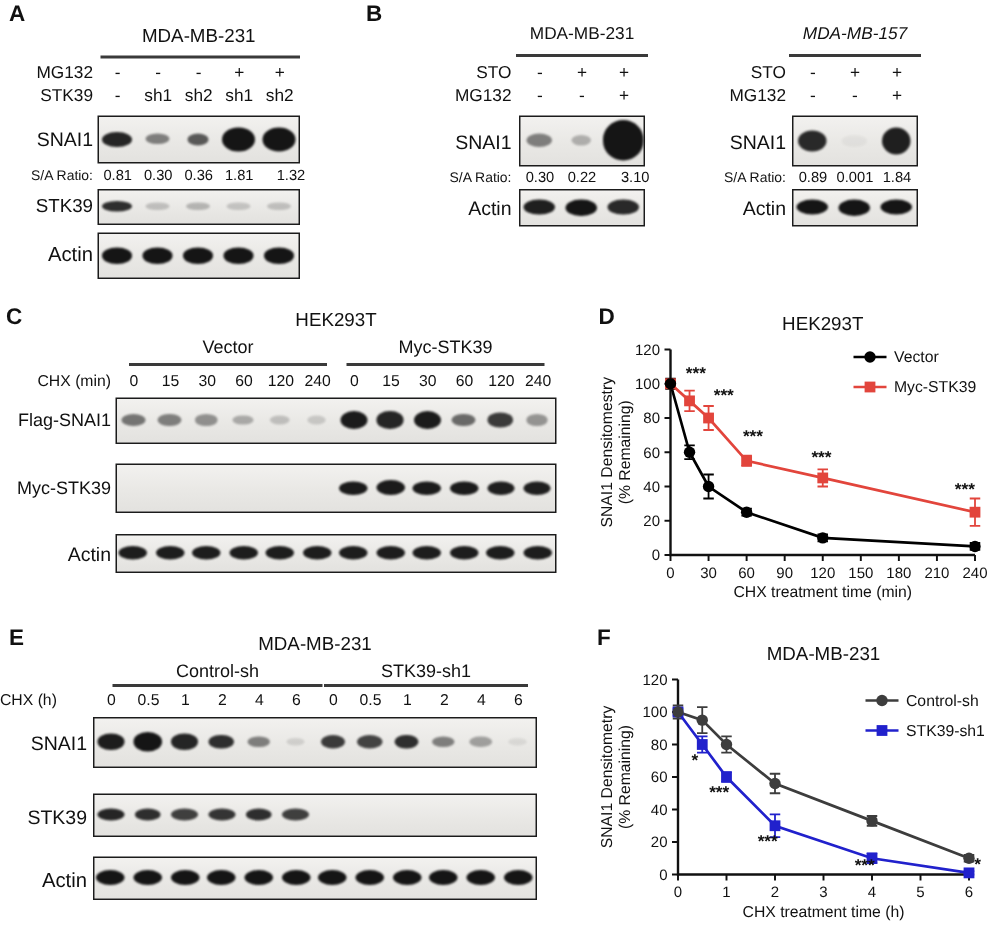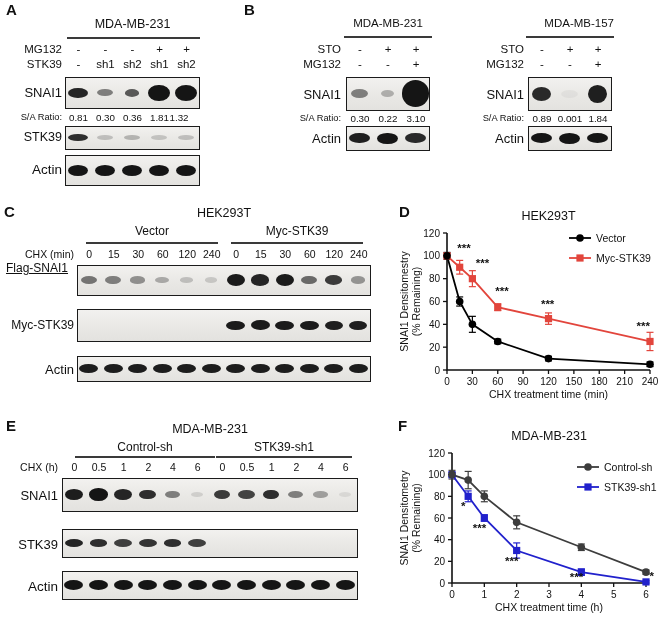--- a/index.html
+++ b/index.html
@@ -240,21 +240,21 @@
       <div class="abs band" style="left: 31.224px; top: 11px; width: 15.552px; height: 7px; opacity: 0.5;"></div>
       <div class="abs band" style="left: 58.71px; top: 10.5px; width: 14.58px; height: 8px; opacity: 0.68;"></div>
       <div class="abs band" style="left: 82.308px; top: 6.5px; width: 21.384px; height: 16px; opacity: 1;"></div>
       <div class="abs band" style="left: 108.822px; top: 6.5px; width: 22.356px; height: 16px; opacity: 1;"></div>
     </div>
     <div class="abs" style="left: 0px; top: 112px; width: 62px; text-align: right; font-size: 9.3px;">S/A Ratio:</div>
     <div class="abs" style="left: 61.5px; top: 112px; width: 34px; text-align: center; font-size: 9.8px;">0.81</div>
     <div class="abs" style="left: 88.5px; top: 112px; width: 34px; text-align: center; font-size: 9.8px;">0.30</div>
     <div class="abs" style="left: 115.5px; top: 112px; width: 34px; text-align: center; font-size: 9.8px;">0.36</div>
     <div class="abs" style="left: 142.5px; top: 112px; width: 34px; text-align: center; font-size: 9.8px;">1.81</div>
-    <div class="abs" style="left: 169.5px; top: 112px; width: 34px; text-align: left; font-size: 9.8px;">1.32</div>
+    <div class="abs" style="left: 169.5px; top: 112px; width: 34px; text-align: right; font-size: 9.8px;">1.32</div>
     <div class="abs" style="left: 0px; top: 130px; width: 62px; text-align: right; font-size: 12.5px;">STK39</div>
     <div class="abs blot" style="left: 65px; top: 126px; width: 135px; height: 24px;">
       <div class="abs band" style="left: 2.28px; top: 7px; width: 19.44px; height: 7px; opacity: 0.88;"></div>
       <div class="abs band" style="left: 30.738px; top: 7.7px; width: 16.524px; height: 5.6px; opacity: 0.2;"></div>
       <div class="abs band" style="left: 57.738px; top: 7.7px; width: 16.524px; height: 5.6px; opacity: 0.25;"></div>
       <div class="abs band" style="left: 84.738px; top: 7.7px; width: 16.524px; height: 5.6px; opacity: 0.18;"></div>
       <div class="abs band" style="left: 111.738px; top: 7.7px; width: 16.524px; height: 5.6px; opacity: 0.2;"></div>
     </div>
     <div class="abs" style="left: 0px; top: 162px; width: 62px; text-align: right; font-size: 13.5px;">Actin</div>
     <div class="abs blot" style="left: 65px; top: 155px; width: 135px; height: 31px;">
@@ -276,28 +276,28 @@
     <div class="abs" style="left: 401px; top: 58px; width: 30px; text-align: center; font-size: 11.5px;">+</div>
     <div class="abs" style="left: 253px; top: 87px; width: 88px; text-align: right; font-size: 13px;">SNAI1</div>
     <div class="abs blot" style="left: 346px; top: 77px; width: 84px; height: 34px;">
       <div class="abs band" style="left: 3.932px; top: 11px; width: 17.136px; height: 9px; opacity: 0.5;"></div>
       <div class="abs band" style="left: 33.948px; top: 11.9px; width: 13.104px; height: 7.2px; opacity: 0.28;"></div>
       <div class="abs band" style="left: 54.892px; top: 2.45px; width: 27.216px; height: 26.1px; opacity: 1;"></div>
     </div>
     <div class="abs" style="left: 253px; top: 113px; width: 88px; text-align: right; font-size: 9.3px;">S/A Ratio:</div>
     <div class="abs" style="left: 343px; top: 113px; width: 34px; text-align: center; font-size: 9.8px;">0.30</div>
     <div class="abs" style="left: 371px; top: 113px; width: 34px; text-align: center; font-size: 9.8px;">0.22</div>
-    <div class="abs" style="left: 399px; top: 113px; width: 34px; text-align: center; font-size: 9.8px;">3.10</div>
+    <div class="abs" style="left: 399px; top: 113px; width: 34px; text-align: right; font-size: 9.8px;">3.10</div>
     <div class="abs" style="left: 253px; top: 131px; width: 88px; text-align: right; font-size: 13px;">Actin</div>
     <div class="abs blot" style="left: 346px; top: 126px; width: 84px; height: 25px;">
       <div class="abs band" style="left: 2.42px; top: 6px; width: 20.16px; height: 10px; opacity: 0.95;"></div>
       <div class="abs band" style="left: 30.42px; top: 5.5px; width: 20.16px; height: 11px; opacity: 1;"></div>
       <div class="abs band" style="left: 58.42px; top: 6px; width: 20.16px; height: 10px; opacity: 0.9;"></div>
     </div>
-    <div class="abs" style="left: 526px; top: 17px; width: 88px; text-align: right; font-size: 11.5px;">MDA-MB-157</div>
+    <div class="abs" style="left: 526px; top: 17px; width: 88px; text-align: center; font-size: 11.5px; font-style: italic;">MDA-MB-157</div>
     <div class="abs ul" style="left: 526px; top: 36px; width: 88px; height: 2px;"></div>
     <div class="abs" style="left: 436px; top: 43px; width: 88px; text-align: right; font-size: 11.5px;">STO</div>
     <div class="abs" style="left: 527px; top: 43px; width: 30px; text-align: center; font-size: 11.5px;">-</div>
     <div class="abs" style="left: 555px; top: 43px; width: 30px; text-align: center; font-size: 11.5px;">+</div>
     <div class="abs" style="left: 583px; top: 43px; width: 30px; text-align: center; font-size: 11.5px;">+</div>
     <div class="abs" style="left: 436px; top: 58px; width: 88px; text-align: right; font-size: 11.5px;">MG132</div>
     <div class="abs" style="left: 527px; top: 58px; width: 30px; text-align: center; font-size: 11.5px;">-</div>
     <div class="abs" style="left: 555px; top: 58px; width: 30px; text-align: center; font-size: 11.5px;">-</div>
     <div class="abs" style="left: 583px; top: 58px; width: 30px; text-align: center; font-size: 11.5px;">+</div>
     <div class="abs" style="left: 436px; top: 87px; width: 88px; text-align: right; font-size: 13px;">SNAI1</div>
@@ -327,21 +327,21 @@
     <div class="abs" style="left: 123.25px; top: 248px; width: 30px; text-align: center; font-size: 10.5px;">30</div>
     <div class="abs" style="left: 147.75px; top: 248px; width: 30px; text-align: center; font-size: 10.5px;">60</div>
     <div class="abs" style="left: 172.25px; top: 248px; width: 30px; text-align: center; font-size: 10.5px;">120</div>
     <div class="abs" style="left: 196.75px; top: 248px; width: 30px; text-align: center; font-size: 10.5px;">240</div>
     <div class="abs" style="left: 221.25px; top: 248px; width: 30px; text-align: center; font-size: 10.5px;">0</div>
     <div class="abs" style="left: 245.75px; top: 248px; width: 30px; text-align: center; font-size: 10.5px;">15</div>
     <div class="abs" style="left: 270.25px; top: 248px; width: 30px; text-align: center; font-size: 10.5px;">30</div>
     <div class="abs" style="left: 294.75px; top: 248px; width: 30px; text-align: center; font-size: 10.5px;">60</div>
     <div class="abs" style="left: 319.25px; top: 248px; width: 30px; text-align: center; font-size: 10.5px;">120</div>
     <div class="abs" style="left: 343.75px; top: 248px; width: 30px; text-align: center; font-size: 10.5px;">240</div>
-    <div class="abs" style="left: 0px; top: 261px; width: 74px; text-align: center; font-size: 12px; text-decoration: underline;">Flag-SNAI1</div>
+    <div class="abs" style="left: 0px; top: 273px; width: 74px; text-align: right; font-size: 12px;">Flag-SNAI1</div>
     <div class="abs blot" style="left: 77px; top: 265px; width: 294px; height: 31px;">
       <div class="abs band" style="left: 2.812px; top: 10px; width: 15.876px; height: 8px; opacity: 0.55;"></div>
       <div class="abs band" style="left: 27.312px; top: 9.6px; width: 15.876px; height: 8.8px; opacity: 0.5;"></div>
       <div class="abs band" style="left: 52.253px; top: 10.4px; width: 14.994px; height: 7.2px; opacity: 0.42;"></div>
       <div class="abs band" style="left: 77.194px; top: 10.6px; width: 14.112px; height: 6.8px; opacity: 0.3;"></div>
       <div class="abs band" style="left: 102.135px; top: 11.2px; width: 13.23px; height: 5.6px; opacity: 0.2;"></div>
       <div class="abs band" style="left: 127.076px; top: 11.2px; width: 12.348px; height: 5.6px; opacity: 0.16;"></div>
       <div class="abs band" style="left: 148.93px; top: 8px; width: 17.64px; height: 12px; opacity: 0.97;"></div>
       <div class="abs band" style="left: 173.43px; top: 8.4px; width: 17.64px; height: 11.2px; opacity: 0.92;"></div>
       <div class="abs band" style="left: 197.93px; top: 8px; width: 17.64px; height: 12px; opacity: 0.97;"></div>
@@ -371,21 +371,21 @@
       <div class="abs band" style="left: 197.224px; top: 7px; width: 19.0512px; height: 9px; opacity: 0.96;"></div>
       <div class="abs band" style="left: 221.724px; top: 7px; width: 19.0512px; height: 9px; opacity: 0.96;"></div>
       <div class="abs band" style="left: 246.224px; top: 7px; width: 19.0512px; height: 9px; opacity: 0.96;"></div>
       <div class="abs band" style="left: 270.724px; top: 7px; width: 19.0512px; height: 9px; opacity: 0.96;"></div>
     </div>
     <div class="abs" style="left: 62px; top: 422px; width: 296px; text-align: center; font-size: 12.5px;">MDA-MB-231</div>
     <div class="abs" style="left: 75px; top: 440px; width: 140px; text-align: center; font-size: 12px;">Control-sh</div>
     <div class="abs ul" style="left: 75px; top: 456px; width: 140px; height: 1.6px;"></div>
     <div class="abs" style="left: 216px; top: 440px; width: 136px; text-align: center; font-size: 12px;">STK39-sh1</div>
     <div class="abs ul" style="left: 216px; top: 456px; width: 136px; height: 1.6px;"></div>
-    <div class="abs" style="left: 0px; top: 461px; width: 58px; text-align: right; font-size: 10.5px;">CHX (h)</div>
+    <div class="abs" style="left: 0px; top: 461px; width: 58px; font-size: 10.5px;">CHX (h)</div>
     <div class="abs" style="left: 59.3333px; top: 461px; width: 30px; text-align: center; font-size: 10.5px;">0</div>
     <div class="abs" style="left: 84px; top: 461px; width: 30px; text-align: center; font-size: 10.5px;">0.5</div>
     <div class="abs" style="left: 108.667px; top: 461px; width: 30px; text-align: center; font-size: 10.5px;">1</div>
     <div class="abs" style="left: 133.333px; top: 461px; width: 30px; text-align: center; font-size: 10.5px;">2</div>
     <div class="abs" style="left: 158px; top: 461px; width: 30px; text-align: center; font-size: 10.5px;">4</div>
     <div class="abs" style="left: 182.667px; top: 461px; width: 30px; text-align: center; font-size: 10.5px;">6</div>
     <div class="abs" style="left: 207.333px; top: 461px; width: 30px; text-align: center; font-size: 10.5px;">0</div>
     <div class="abs" style="left: 232px; top: 461px; width: 30px; text-align: center; font-size: 10.5px;">0.5</div>
     <div class="abs" style="left: 256.667px; top: 461px; width: 30px; text-align: center; font-size: 10.5px;">1</div>
     <div class="abs" style="left: 281.333px; top: 461px; width: 30px; text-align: center; font-size: 10.5px;">2</div>

